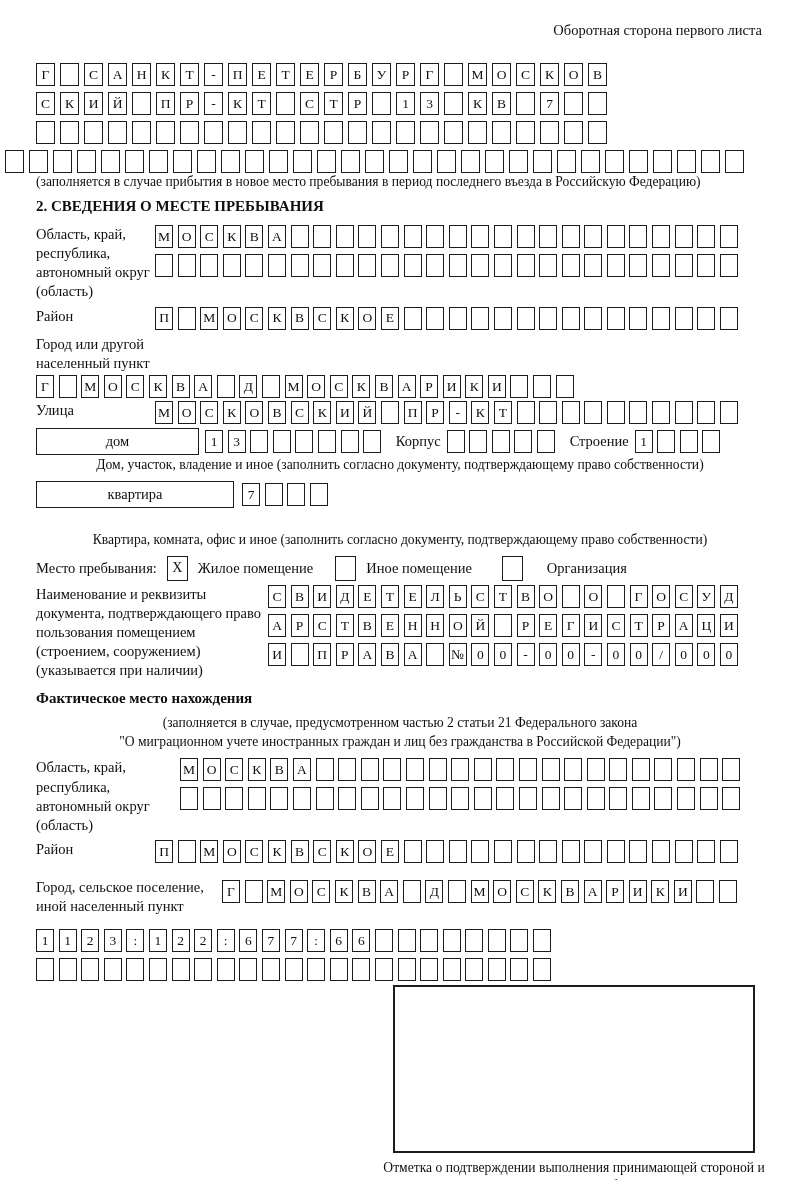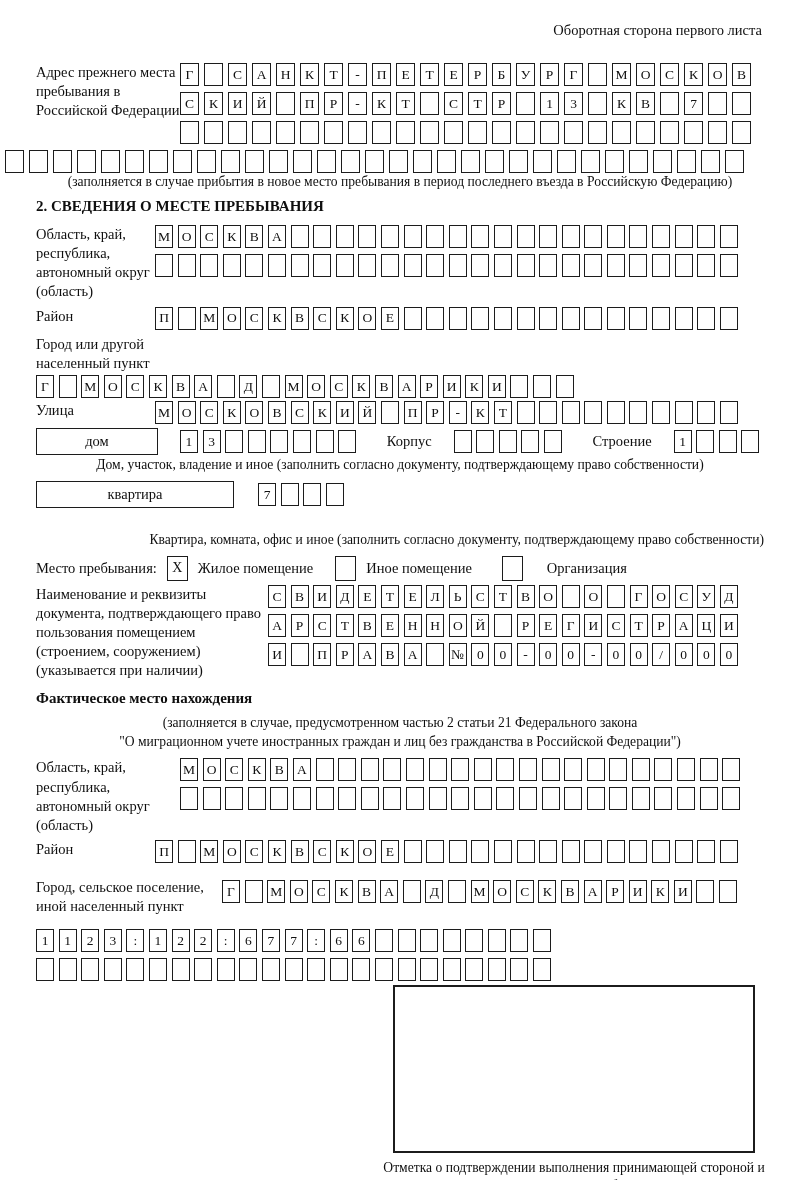--- a/index.html
+++ b/index.html
@@ -22,30 +22,30 @@
     border:1.6px solid #1c1c1c;background:#fff;
     display:flex;align-items:center;justify-content:center;
     font-size:13.5px;line-height:1;
   }
   .cells-md .cell{width:18px;margin-right:4.6px;}
   .rowgap{margin-bottom:6px;}
 
   .lbl-col-1{width:144px;}
   .lbl-col-2{width:119px;}
   .lbl-col-city{width:149px;}
-  .footnote{font-size:13.6px;text-align:center;margin:1px 0 8px 0;}
+  .footnote{font-size:13.6px;margin:1px 0 8px 0;}
   .sec-title{font-size:15px;font-weight:bold;text-align:left;margin:4px 0 10px 0;}
 
   .fullrow{margin-left:-31px;margin-top:6px;}
 
   .namedbox{
     box-sizing:border-box;border:1.7px solid #1c1c1c;height:27px;
     display:flex;align-items:center;justify-content:center;font-size:14.5px;
   }
-  .house-line{display:flex;align-items:center;margin:4px 0 2px 0;gap:16px;}
+  .house-line{display:flex;align-items:center;margin:4px 0 2px 0;}
   .inline-lbl{font-size:14.5px;margin:0 6px 0 10px;white-space:nowrap;}
 
   .stay-line{display:flex;align-items:center;margin:6px 0 2px 0;font-size:14.5px;}
   .checkbox{
     box-sizing:border-box;width:21px;height:25px;border:1.6px solid #1c1c1c;
     display:flex;align-items:center;justify-content:center;
     font-size:14px;margin:0 10px;flex:0 0 auto;
   }
   .center-note{font-size:13.6px;text-align:center;margin:2px 0 8px 0;}
 
@@ -62,21 +62,20 @@
   }
 </style>
 </head>
 <body>
 
 <div class="page">
 
   <div class="header-note">Оборотная сторона первого листа</div>
 
   <div class="frow">
-    <div class="flabel lbl-col-1">Адрес прежнего места пребывания в Российской Федерации</div>
     <div>
       <div class="cells rowgap">
           <span class="cell">Г</span>
           <span class="cell"></span>
           <span class="cell">С</span>
           <span class="cell">А</span>
           <span class="cell">Н</span>
           <span class="cell">К</span>
           <span class="cell">Т</span>
           <span class="cell">-</span>
@@ -376,21 +375,21 @@
 
   <div class="house-line">
     <div class="namedbox" style="width:198px;">квартира</div>
     <div class="cells cells-md" style="margin-left:8px;">
         <span class="cell">7</span>
         <span class="cell"></span>
         <span class="cell"></span>
         <span class="cell"></span>
       </div>
   </div>
-  <div class="footnote" style="text-align:right;margin-top:24px;">Квартира, комната, офис и иное (заполнить согласно документу, подтверждающему право собственности)</div>
+  <div class="footnote" style="text-align:center;margin-top:24px;">Квартира, комната, офис и иное (заполнить согласно документу, подтверждающему право собственности)</div>
 
   <div class="stay-line">
     <span>Место пребывания:</span>
     <span class="checkbox">X</span>
     <span>Жилое помещение</span>
     <span class="checkbox" style="margin-left:22px;"></span>
     <span>Иное помещение</span>
     <span class="checkbox" style="margin-left:30px;margin-right:24px;"></span>
     <span>Организация</span>
   </div>

